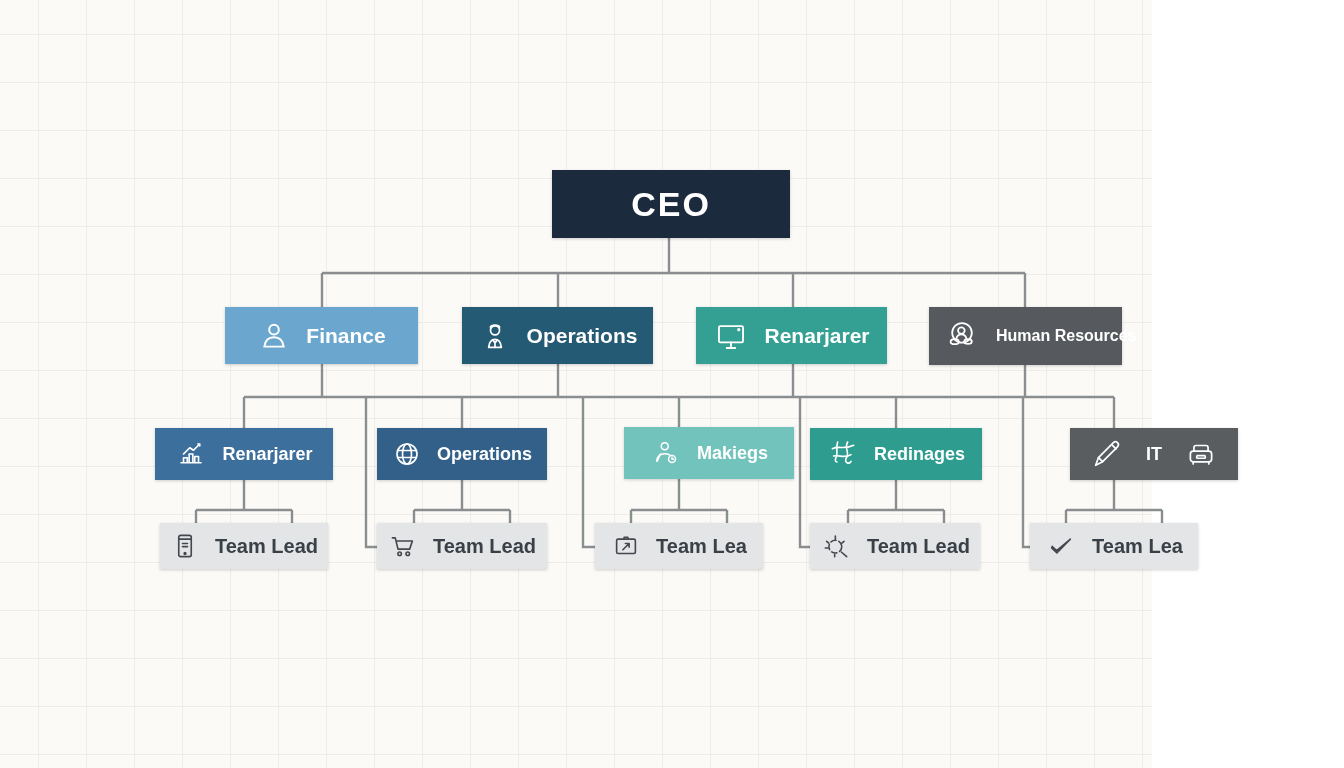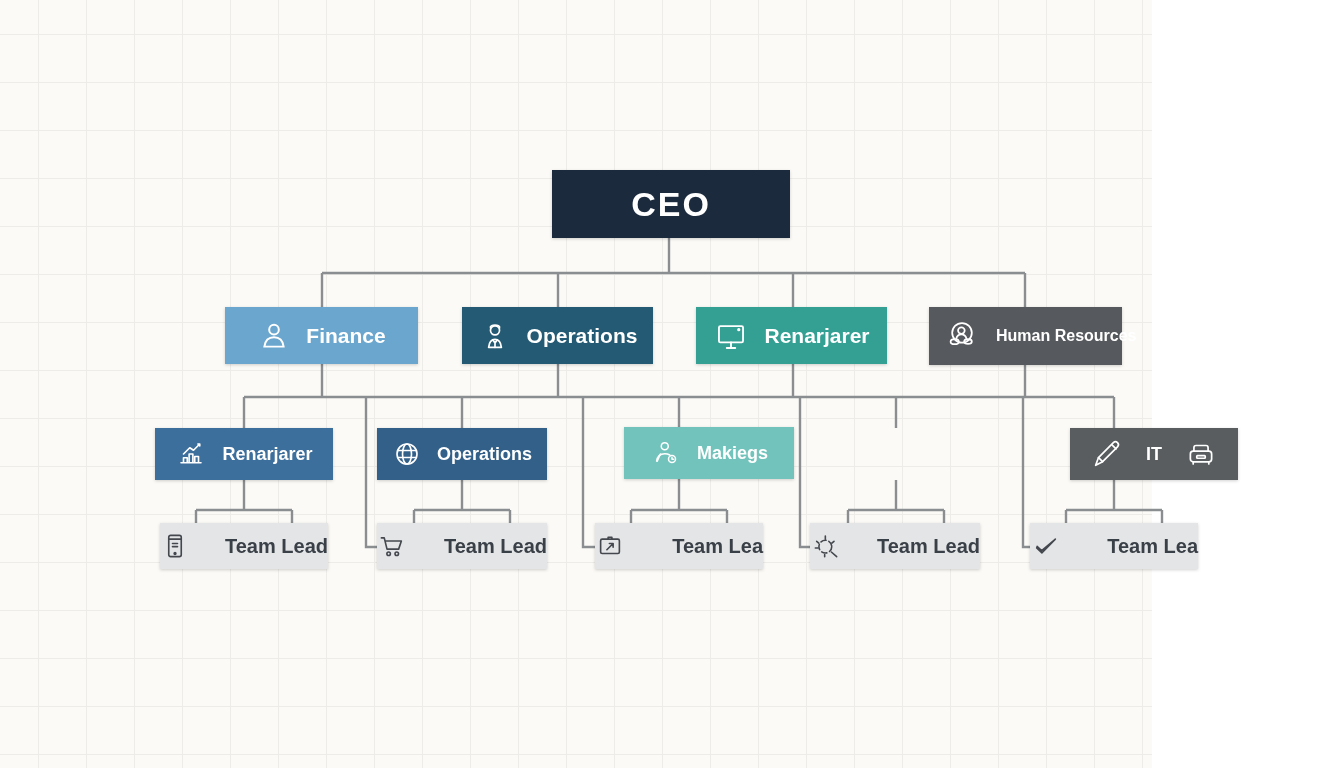--- a/index.html
+++ b/index.html
@@ -19,21 +19,21 @@
     gap:15px;color:#ffffff;font-weight:bold;
     box-shadow:0 1px 3px rgba(0,0,0,.18);
   }
   .node .ic{flex:0 0 auto;display:flex;align-items:center;}
   .node svg{display:block;}
   .ceo{font-size:34px;letter-spacing:2px;}
   .lvl2{font-size:21px;}
   .lvl2 .lbl{white-space:nowrap;}
   .hr-label{font-size:16px;line-height:1.2;max-width:112px;white-space:normal;text-align:left;}
   .lvl3{font-size:18px;}
-  .lvl4{font-size:20px;color:#3a4047;justify-content:space-between;}
+  .lvl4{font-size:20px;color:#3a4047;}
   .lbl{pointer-events:none;}
 </style>
 </head>
 <body>
 
 <div class="canvas">
 
   <svg class="connectors" width="1344" height="768" viewBox="0 0 1344 768">
     <g fill="none" stroke="#8b8e91" stroke-width="2.4">
 
@@ -130,20 +130,31 @@
         <circle cx="11" cy="6.5" r="2.8"></circle>
         <path d="M4.5 18.5c.5-4 2.7-6 6.5-6 1.6 0 2.9.4 4 1.1"></path>
         <path d="M7.5 12.8 5 18.5"></path>
         <circle cx="16.8" cy="16.8" r="2.8"></circle>
           <path d="M16.8 15.5v1.5h1.3"></path>
       </svg>
     </span>
     <span class="lbl">Makiegs</span>
   </div>
 
+  <div class="node lvl3" style="left: 810px; top: 428px; width: 172px; height: 52px; background-color: rgb(47, 156, 144);">
+    <span class="ic">
+      <svg width="32" height="32" viewBox="0 0 24 24" stroke="#fff" stroke-width="1.2" fill="none" stroke-linecap="round">
+        <path d="M8 3c-2 6 1 8-1.5 12.5 0 0-1 2.5 1 2.5"></path>
+        <path d="M4 8c5-2.5 9 1 16-2.5"></path>
+        <path d="M15.5 3c-3 5 2 8-1 12 0 0-1.5 2.5.5 3.5s3-1 3-1"></path>
+        <path d="M5 13.5c4-1 8.5 2 13-1"></path>
+      </svg>
+    </span>
+    <span class="lbl">Redinages</span>
+  </div>
 
   <div class="node lvl3" style="left: 1070px; top: 428px; width: 168px; height: 52px; gap: 22px; background-color: rgb(89, 93, 96);">
     <span class="ic">
       <svg width="34" height="34" viewBox="0 0 24 24" stroke="#fff" stroke-width="1.2" fill="none" stroke-linecap="round" stroke-linejoin="round">
         <path d="M4 20l2-5.5L16.5 4a2 2 0 012.9 2.9L8.9 17.4 4 20z"></path>
         <path d="M15.5 5.5l2.9 2.9 M6 14.5l2.9 2.9"></path>
       </svg>
     </span>
     <span class="lbl">IT</span>
     <span class="ic">

